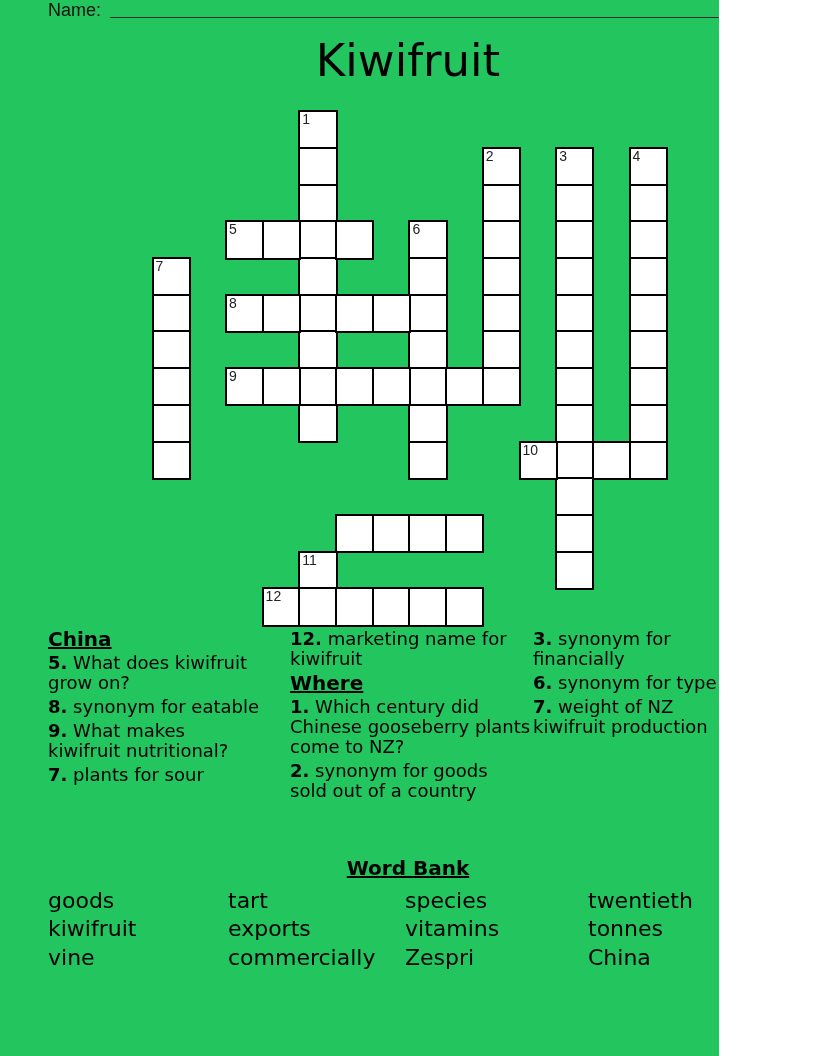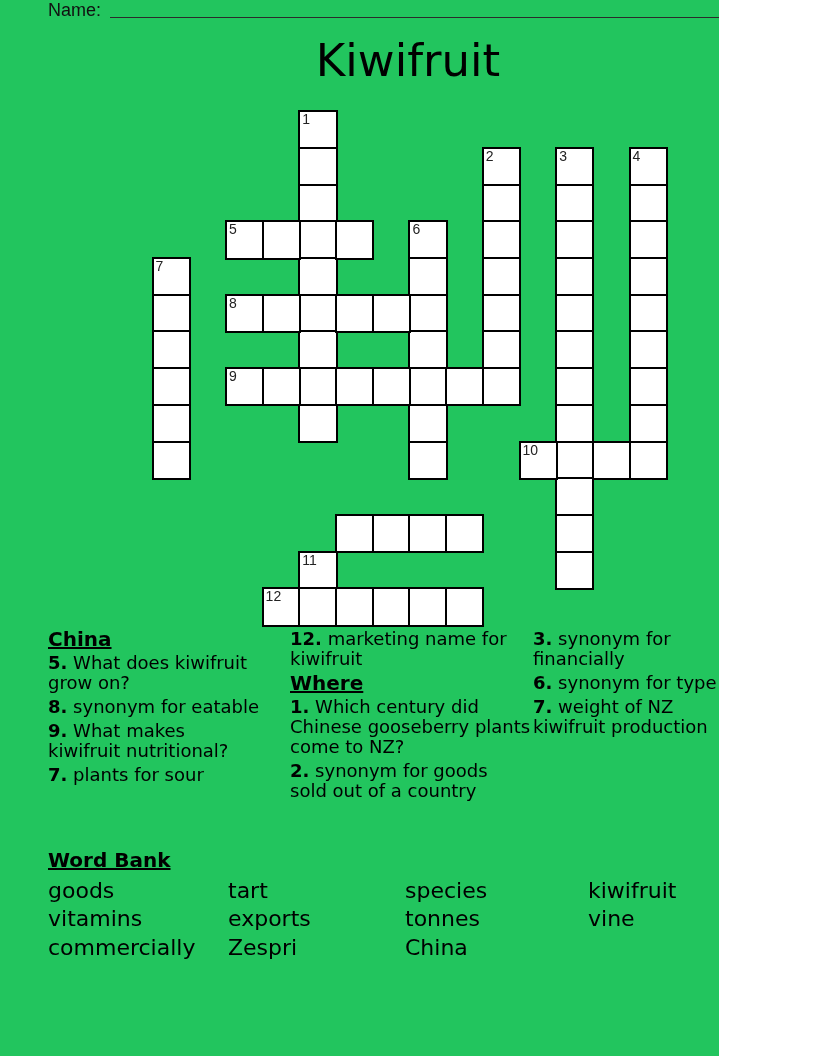--- a/index.html
+++ b/index.html
@@ -23,21 +23,21 @@
   
   .clue-col{position:absolute;top:629px;width:243px;}
   #ccol0{left:48px;} #ccol1{left:290px;} #ccol2{left:533px;}
   .clue-heading{margin:0 0 3px 0;font-size:20px;line-height:21px;font-weight:bold;
                 text-decoration:underline;}
   .clue{margin:0 0 4px 0;font-size:18px;line-height:20px;}
   .clue .cnum{font-weight:bold;}
   .clue .ctext{white-space:pre-line;}
   
   #wordbank{position:absolute;left:48px;top:849px;width:720px;}
-  .wb-heading{margin:0;font-size:20px;line-height:22px;font-weight:bold;text-decoration:underline;}
+  .wb-heading{margin:8px;font-size:20px;line-height:22px;font-weight:bold;text-decoration:underline;text-align:center;}
   .wb-grid{margin-top:6px;display:grid;grid-template-columns:180px 177px 183px auto;
            font-size:22px;line-height:28.4px;}
 </style>
 </head>
 <body>
 
 <div class="page">
 
   <div class="name-row">
     <span class="name-label">Name:</span>
@@ -174,23 +174,24 @@
       <p class="clue"><b class="cnum">7.</b> <span class="ctext">weight of NZ
 kiwifruit production</span></p>
     </div>
 
   <div id="wordbank">
     <p class="wb-heading">Word Bank</p>
     <div class="wb-grid" id="wb-grid">
         <span>goods</span>
         <span>tart</span>
         <span>species</span>
+        <span>twentieth</span>
         <span>kiwifruit</span>
+        <span>exports</span>
         <span>vitamins</span>
-        <span>exports</span>
         <span>tonnes</span>
         <span>vine</span>
         <span>commercially</span>
         <span>Zespri</span>
         <span>China</span>
       </div>
   </div>
 
 </div>
 

